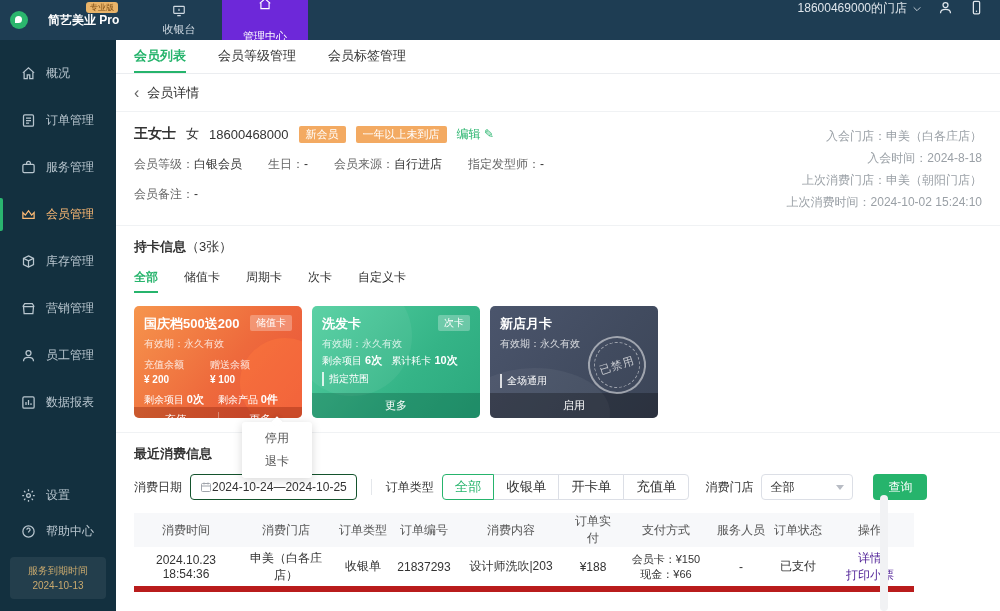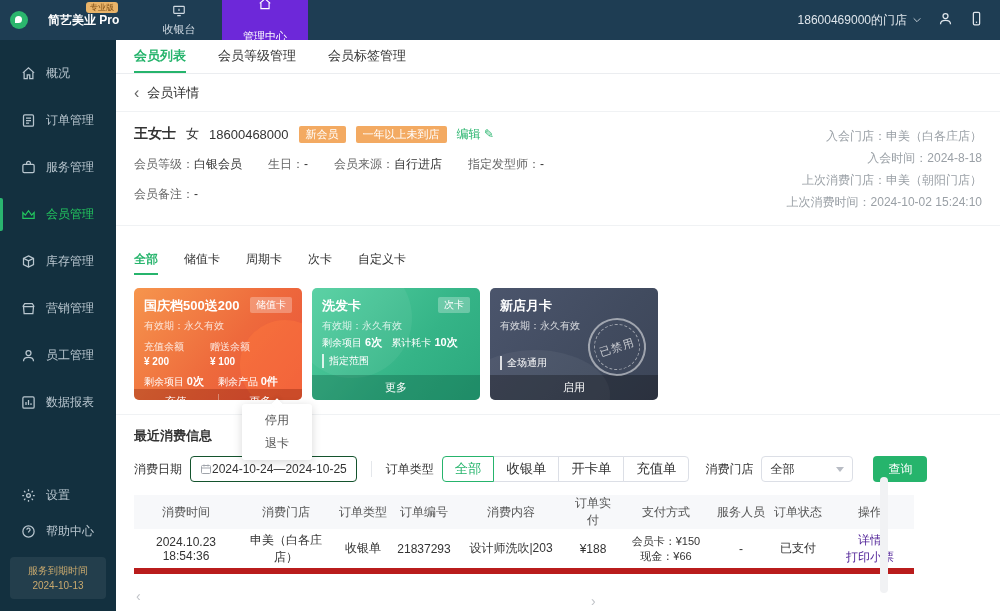--- a/index.html
+++ b/index.html
@@ -10,30 +10,30 @@
   .topbar { height:40px; background:#1e3d53; display:flex; align-items:stretch; color:#fff; flex:0 0 auto; }
   .brand { width:116px; display:flex; align-items:center; padding-left:10px; position:relative; }
   .logo-circle { width:18px; height:18px; border-radius:50%; background:#2bb56d; display:inline-block; position:relative; flex:0 0 auto; }
   .logo-circle::after { content:""; position:absolute; left:5px; top:5px; width:7px; height:7px; border-radius:50% 50% 50% 0; background:#fff; }
   .brand-name { font-size:12px; font-weight:bold; margin-left:20px; white-space:nowrap; }
   .brand-badge { position:absolute; top:2px; right:-2px; background:#e9b469; color:#7a4a12; font-size:8px; padding:0 4px; border-radius:3px; line-height:11px; }
   .top-tabs { display:flex; margin-left:20px; }
   .top-tab { width:86px; display:flex; flex-direction:column; align-items:center; justify-content:center; gap:2px; font-size:11px; color:#cfd9e1; cursor:pointer; }
   .top-tab svg { width:14px; height:14px; }
   .top-tab.active { background:#6d28d9; color:#fff;gap:16px; }
-  .top-right { margin-left:auto; display:flex; align-items:center; gap:16px; padding-right:16px; font-size:12px; color:#dfe6ec; }
+  .top-right { margin-left:auto; display:flex; align-items:flex-start; gap:16px; padding-right:16px; font-size:12px; color:#dfe6ec; }
   .store-sel { display:flex; align-items:center; gap:5px; cursor:pointer; }
   .top-right svg { width:15px; height:15px; }
 
   
   .layout { flex:1; display:flex; min-height:0; }
   .sidebar { width:116px; background:#13303f; color:#b9c6cf; display:flex; flex-direction:column; padding-top:10px; flex:0 0 auto; }
   .side-item { height:47px; display:flex; align-items:center; gap:10px; padding-left:21px; font-size:12px; cursor:pointer; position:relative; }
   .side-item svg { width:15px; height:15px; flex:0 0 auto; }
-  .side-item.active { color:#22c55e; }
+  .side-item.active { color:#fdba74; }
   .side-item.active::before { content:""; position:absolute; left:0; top:7px; bottom:7px; width:3px; background:#2ab46f; border-radius:0 2px 2px 0; }
   .side-footer { margin-top:auto; padding-bottom:8px; }
   .side-footer .side-item { height:36px; }
   .expiry-box { margin:8px 10px 4px; background:rgba(255,255,255,.07); border-radius:4px; padding:6px 4px; text-align:center; color:#c9a96e; font-size:10px; line-height:15px; }
 
   
   .main { flex:1; background:#fff; position:relative; overflow:hidden; font-size:12px; color:#333; }
   .page-tabs { height:34px; display:flex; align-items:stretch; gap:32px; padding:0 18px; border-bottom:1px solid #ebedf0; }
   .page-tab { display:flex; align-items:center; font-size:13px; color:#333; cursor:pointer; border-bottom:2px solid transparent; }
   .page-tab.active { color:#26b46c; font-weight:bold; border-bottom-color:#26b46c; }
@@ -290,20 +290,23 @@
         </div>
         <div class="member-right">
           <div><span>入会门店：</span><span>申美（白各庄店）</span></div>
           <div><span>入会时间：</span><span>2024-8-18</span></div>
           <div><span>上次消费门店：</span><span>申美（朝阳门店）</span></div>
           <div><span>上次消费时间：</span><span>2024-10-02 15:24:10</span></div>
         </div>
       </section>
 
       <section class="cards-sec">
+        <div class="sec-title">
+          <span>持卡信息</span><span class="count">（3张）</span>
+        </div>
         <div class="card-tabs">
           <span class="card-tab active">全部</span>
           <span class="card-tab">储值卡</span>
           <span class="card-tab">周期卡</span>
           <span class="card-tab">次卡</span>
           <span class="card-tab">自定义卡</span>
         </div>
 
         <div class="cards-wrap">
 

